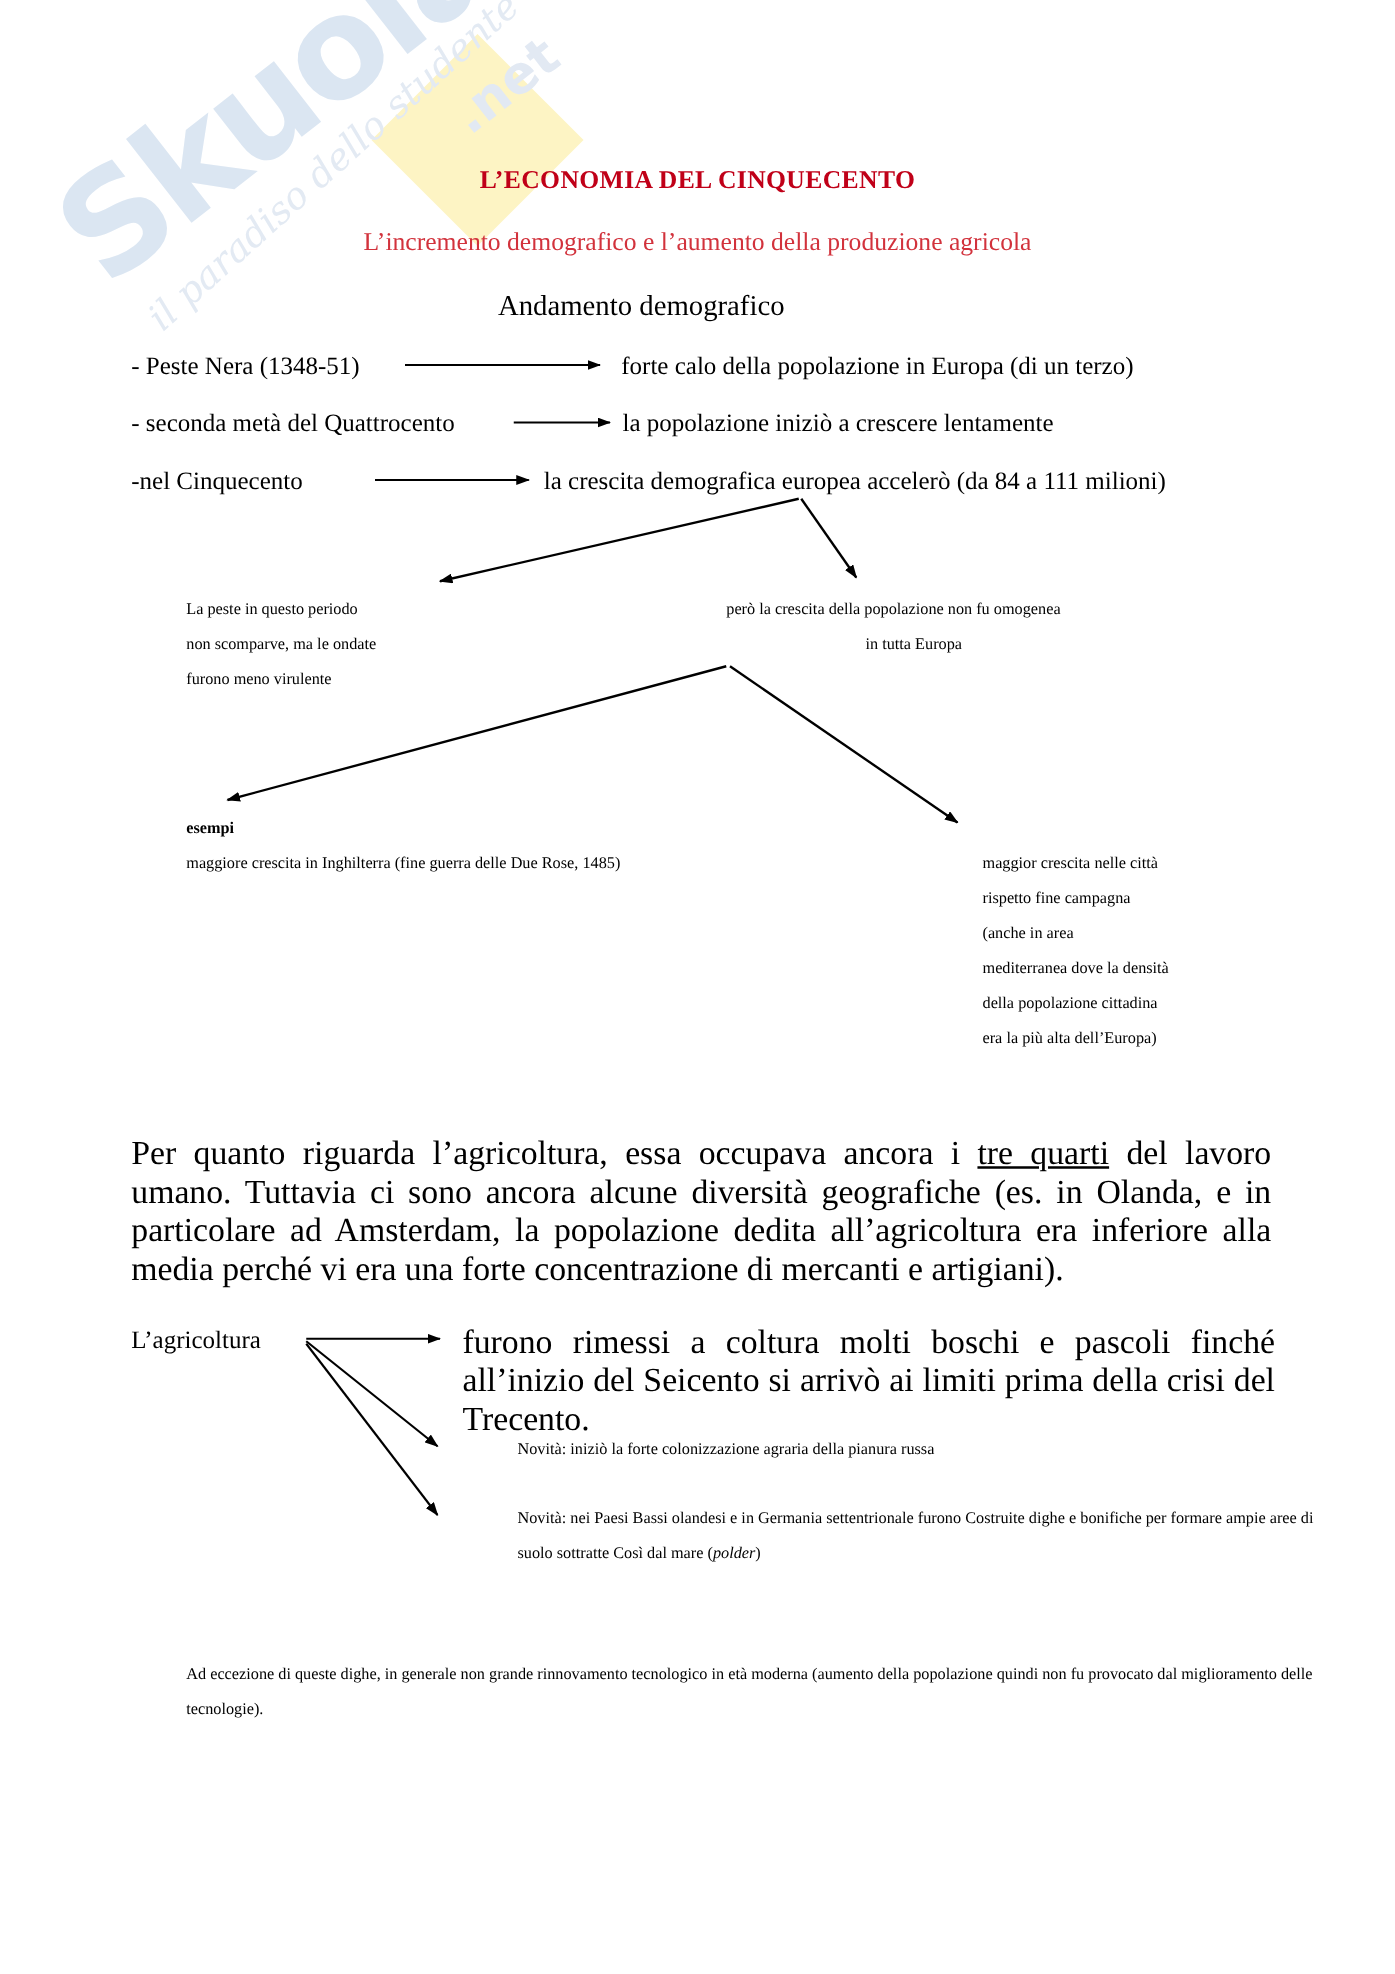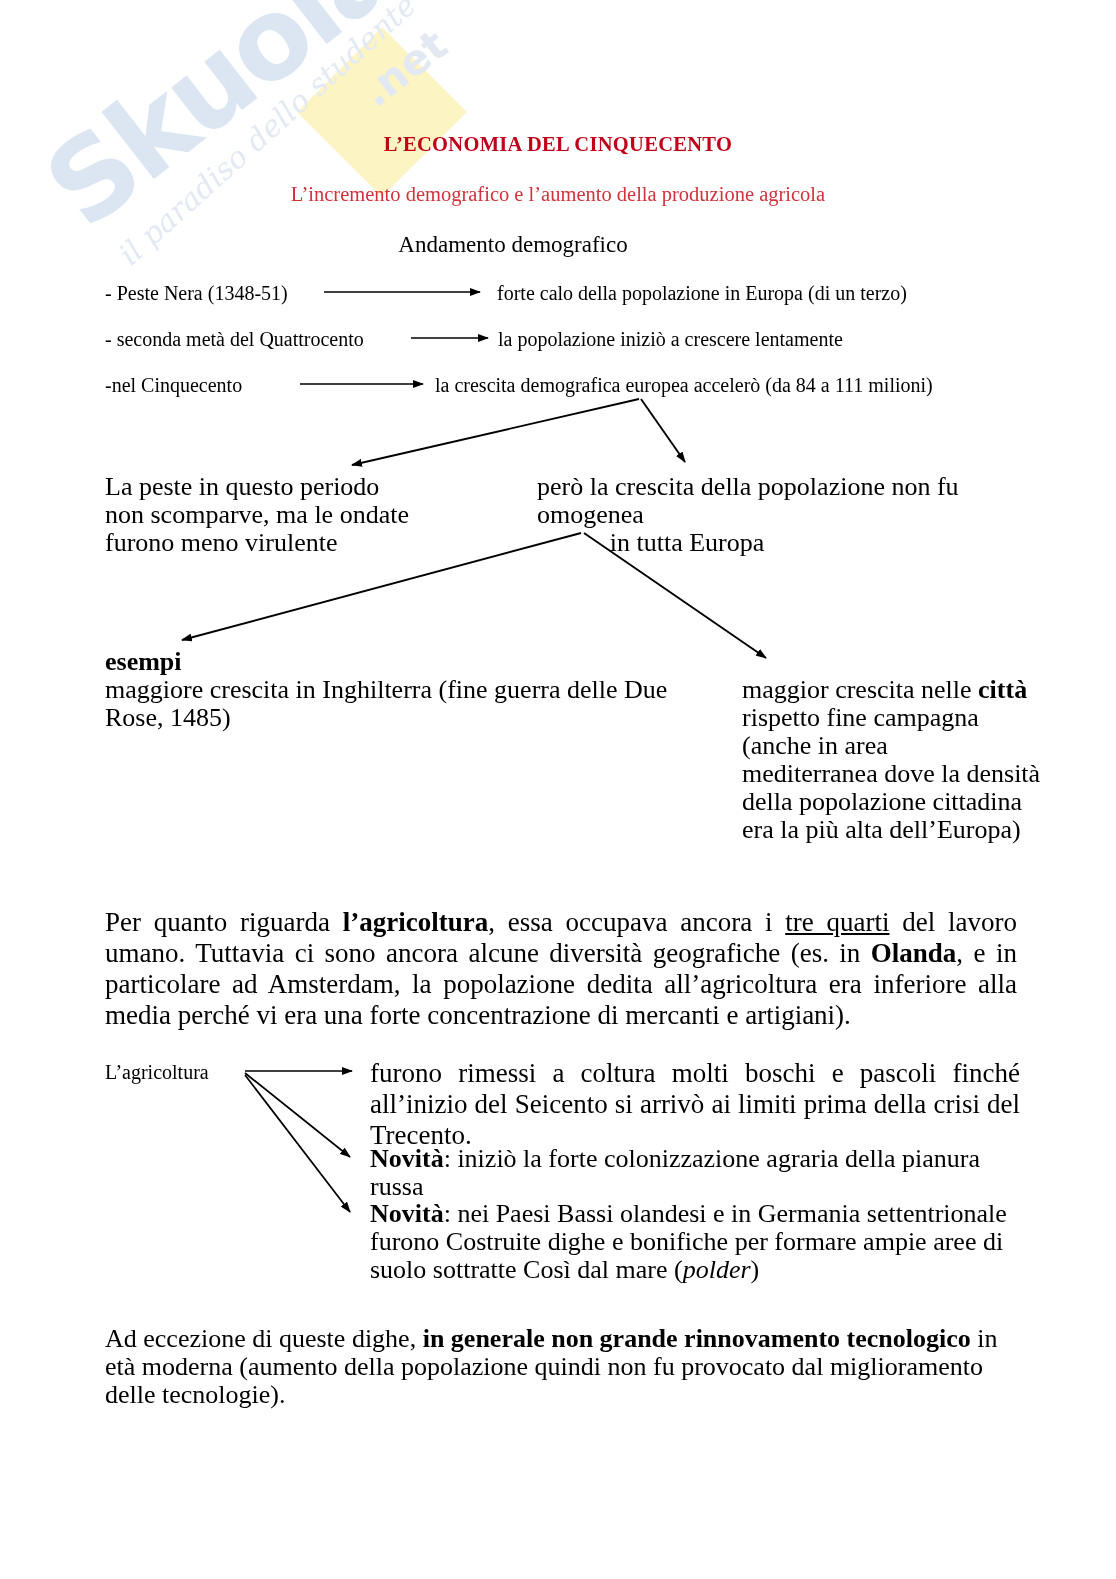--- a/index.html
+++ b/index.html
@@ -105,29 +105,30 @@
     text-align: center;
     font-size: 23px;
   }
 
   .line {
     font-size: 20px;
     line-height: 28px;
     white-space: nowrap;
   }
   .block {
-    font-size: 26px;
+    font-size: 13px;
     line-height: 28px;
+    margin-left: 44px;
   }
   .para {
     font-size: 27px;
     line-height: 31px;
     text-align: justify;
   }
-  b { font-weight: bold; }
+  b { font-weight: normal; }
   i { font-style: italic; }
   .u { text-decoration: underline; }
 
   
   #arrows {
     position: absolute;
     left: 0; top: 0;
     width: 1116px; height: 1579px;
     z-index: 1;
     pointer-events: none;

